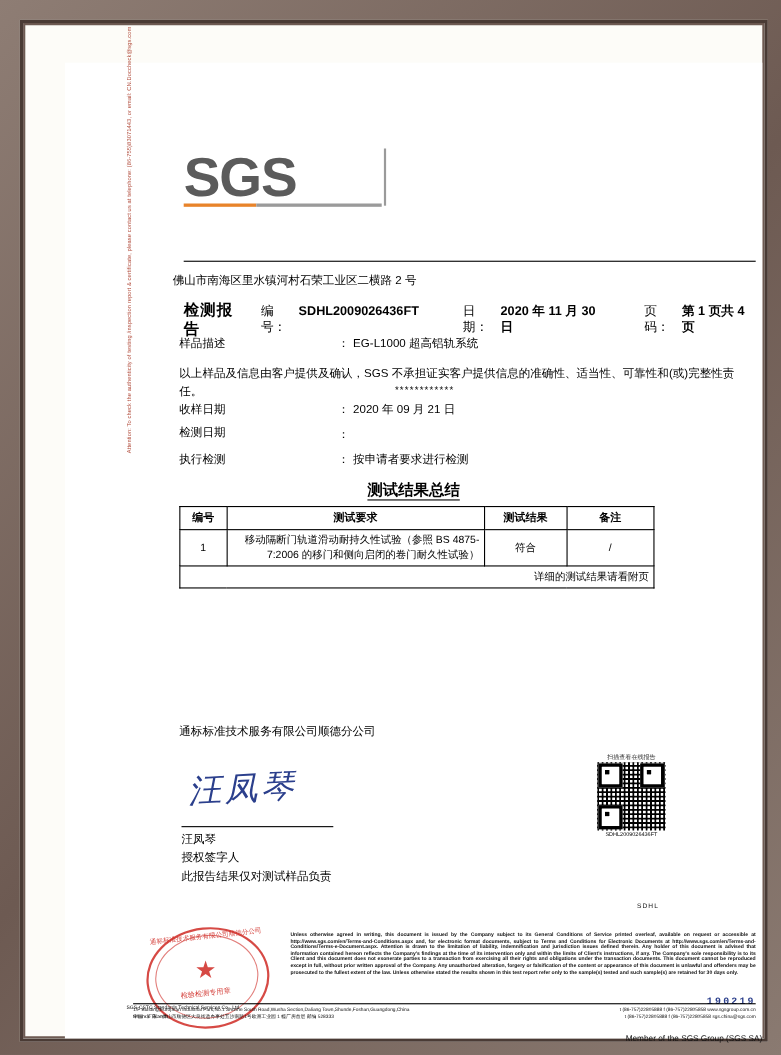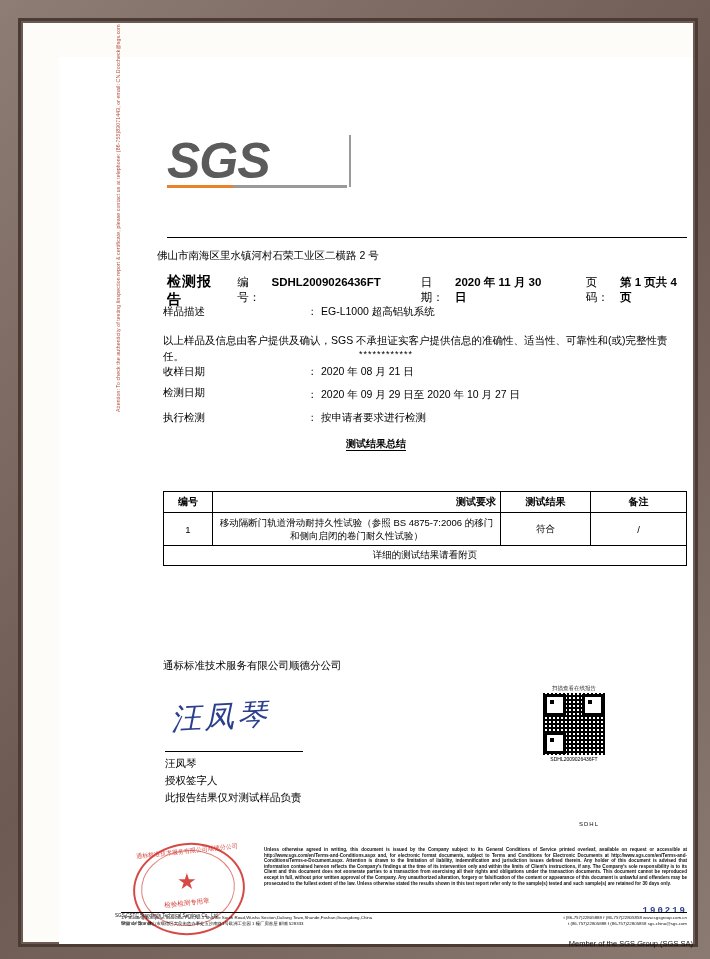--- a/index.html
+++ b/index.html
@@ -32,21 +32,21 @@
     color:#b04a3a;
     letter-spacing:0.1px;
     white-space:nowrap;
   }
   .sidetext-wrap{
     position:absolute;left:58px;top:215px;height:340px;width:12px;overflow:visible;
   }
 
   
   .logo{
-    position:absolute;left:108px;top:78px;width:180px;height:58px;font-style:italic;
+    position:absolute;left:108px;top:78px;width:180px;height:58px;
   }
   .logo .txt{
     font-family:"Liberation Sans","DejaVu Sans",sans-serif;
     font-weight:bold;
     font-size:50px;
     letter-spacing:-1px;
     color:#5b5b5b;
     line-height:52px;
   }
   .logo .bar-orange{
@@ -72,34 +72,34 @@
   }
   .blk{
     position:absolute;font-size:10.5px;color:#000;line-height:17px;
   }
   .company{left:98px;top:190px;width:520px;}
   .rowlabel{
     position:absolute;font-size:10.5px;color:#000;
   }
   .section-title{
     position:absolute;left:0;top:380px;width:634px;text-align:center;
-    font-size:10px;font-weight:bold;
+    font-size:14px;font-weight:bold;
   }
   .section-title span{border-bottom:1px solid #000;padding-bottom:1px;}
 
   table.results{
-    position:absolute;left:104px;top:403px;width:524px;
-    border-collapse:collapse;font-size:9.5px;margin-top:31px;
+    position:absolute;left:104px;top:403px;width:432px;
+    border-collapse:collapse;font-size:9.5px;
   }
   table.results th,table.results td{
     border:1px solid #000;padding:3px 4px;vertical-align:middle;
   }
   table.results th{font-weight:bold;text-align:center;font-size:10px;}
   .cell-center{text-align:center;}
-  .cell-note{text-align:center;padding-left:6px;}
+  .cell-note{text-align:right;padding-left:6px;}
 
   .sig-block{position:absolute;left:104px;top:600px;font-size:10.5px;line-height:17px;}
   .sig-name{
     position:absolute;left:112px;top:640px;
     font-family:"Liberation Serif","DejaVu Serif",serif;
     font-size:30px;color:#2b3f8c;
     font-style:italic;
     letter-spacing:3px;
     transform:rotate(-3deg);
   }
@@ -215,39 +215,38 @@
       <div class="rowlabel" style="left:104px;top:248px;">样品描述</div>
       <div class="rowlabel" style="left:248px;top:248px;">：</div>
       <div class="rowlabel" style="left:262px;top:248px;">EG-L1000 超高铝轨系统</div>
 
       <div class="rowlabel" style="left:104px;top:275px;width:520px;line-height:16px;">以上样品及信息由客户提供及确认，SGS 不承担证实客户提供信息的准确性、适当性、可靠性和(或)完整性责任。</div>
 
       <div class="rowlabel stars" style="left:300px;top:292px;font-size:9px;letter-spacing:1px;">************</div>
 
       <div class="rowlabel" style="left:104px;top:308px;">收样日期</div>
       <div class="rowlabel" style="left:248px;top:308px;">：</div>
-      <div class="rowlabel" style="left:262px;top:308px;">2020 年 08 月 21 日</div>
+      <div class="rowlabel" style="left:262px;top:308px;">2020 年 09 月 21 日</div>
 
       <div class="rowlabel" style="left:104px;top:329px;">检测日期</div>
       <div class="rowlabel" style="left:248px;top:331px;">：</div>
-      <div class="rowlabel" style="left:262px;top:331px;">2020 年 09 月 29 日至 2020 年 10 月 27 日</div>
 
       <div class="rowlabel" style="left:104px;top:354px;">执行检测</div>
       <div class="rowlabel" style="left:248px;top:354px;">：</div>
       <div class="rowlabel" style="left:262px;top:354px;">按申请者要求进行检测</div>
 
       <div class="section-title">
         <span>测试结果总结</span>
       </div>
 
       <table class="results">
         <thead>
           <tr>
             <th style="width:42px;">编号</th>
-            <th style="width:296px;text-align:right;">测试要求</th>
+            <th style="width:296px;">测试要求</th>
             <th style="width:86px;">测试结果</th>
             <th style="width:92px;">备注</th>
           </tr>
         </thead>
         <tbody>
           <tr>
             <td class="cell-center">1</td>
             <td class="cell-note" style="line-height:13px;">移动隔断门轨道滑动耐持久性试验（参照 BS 4875-7:2006 的移门和侧向启闭的卷门耐久性试验）</td>
             <td class="cell-center">符合</td>
             <td class="cell-center">/</td>

